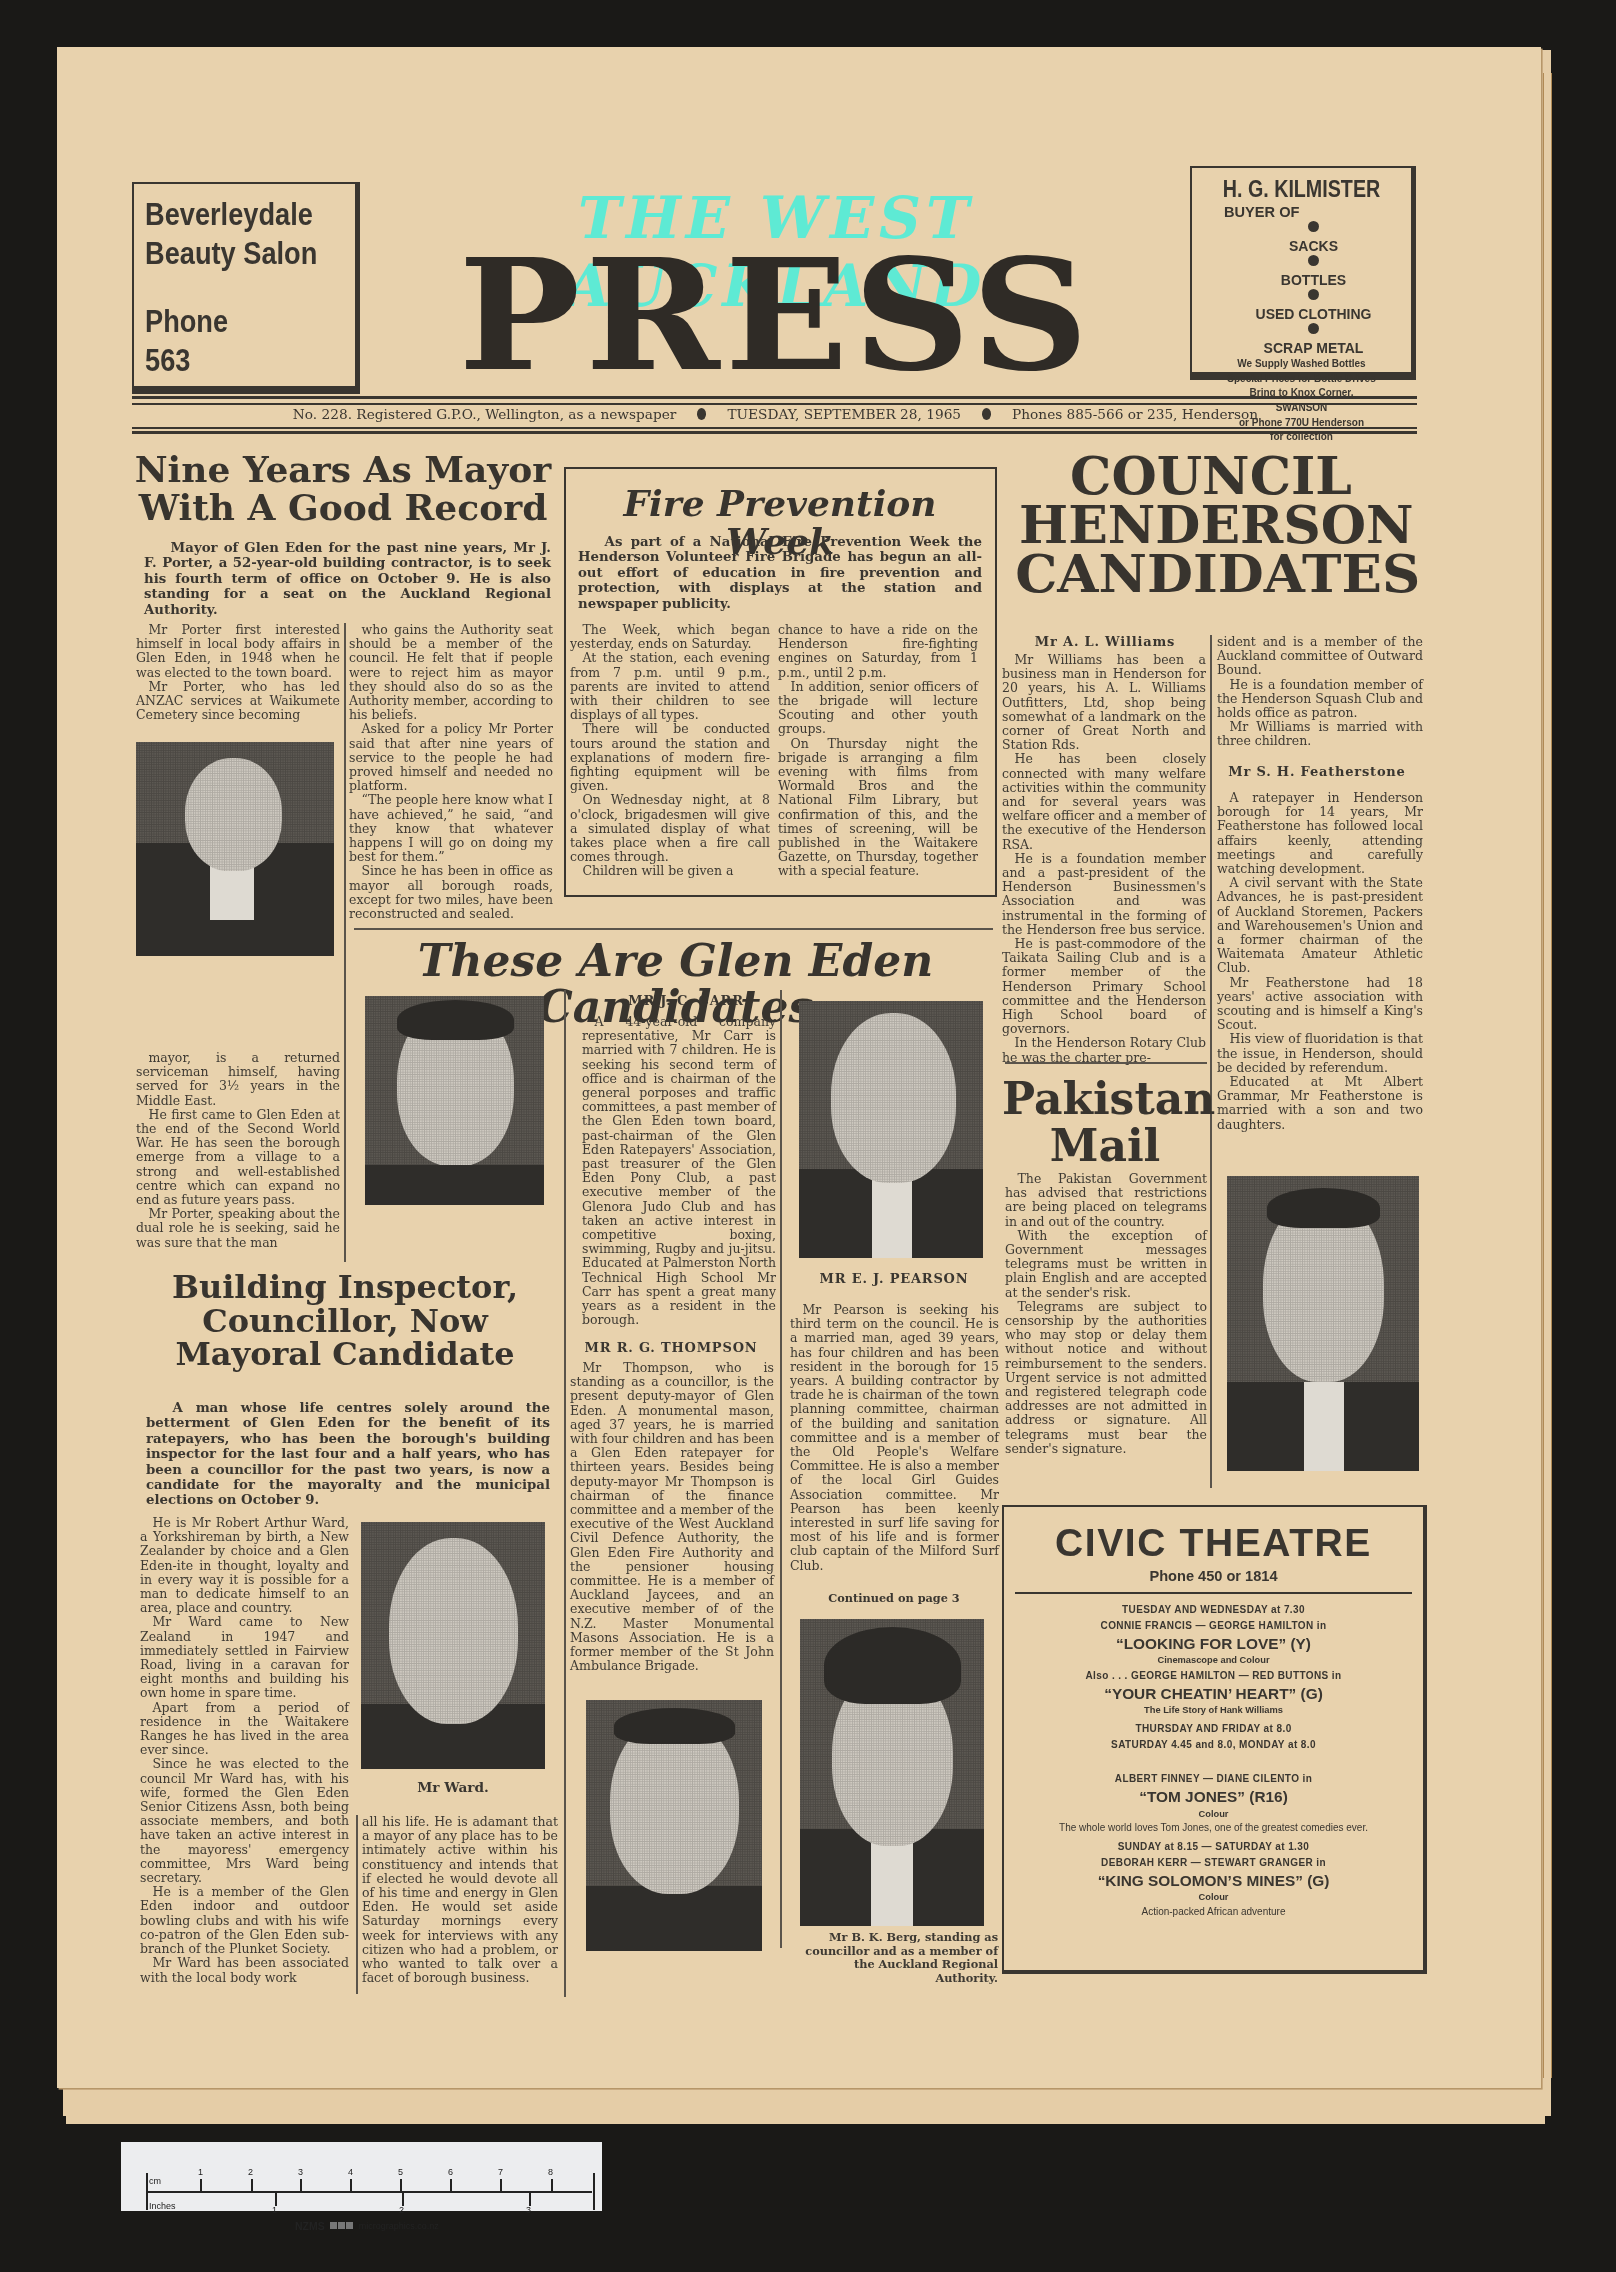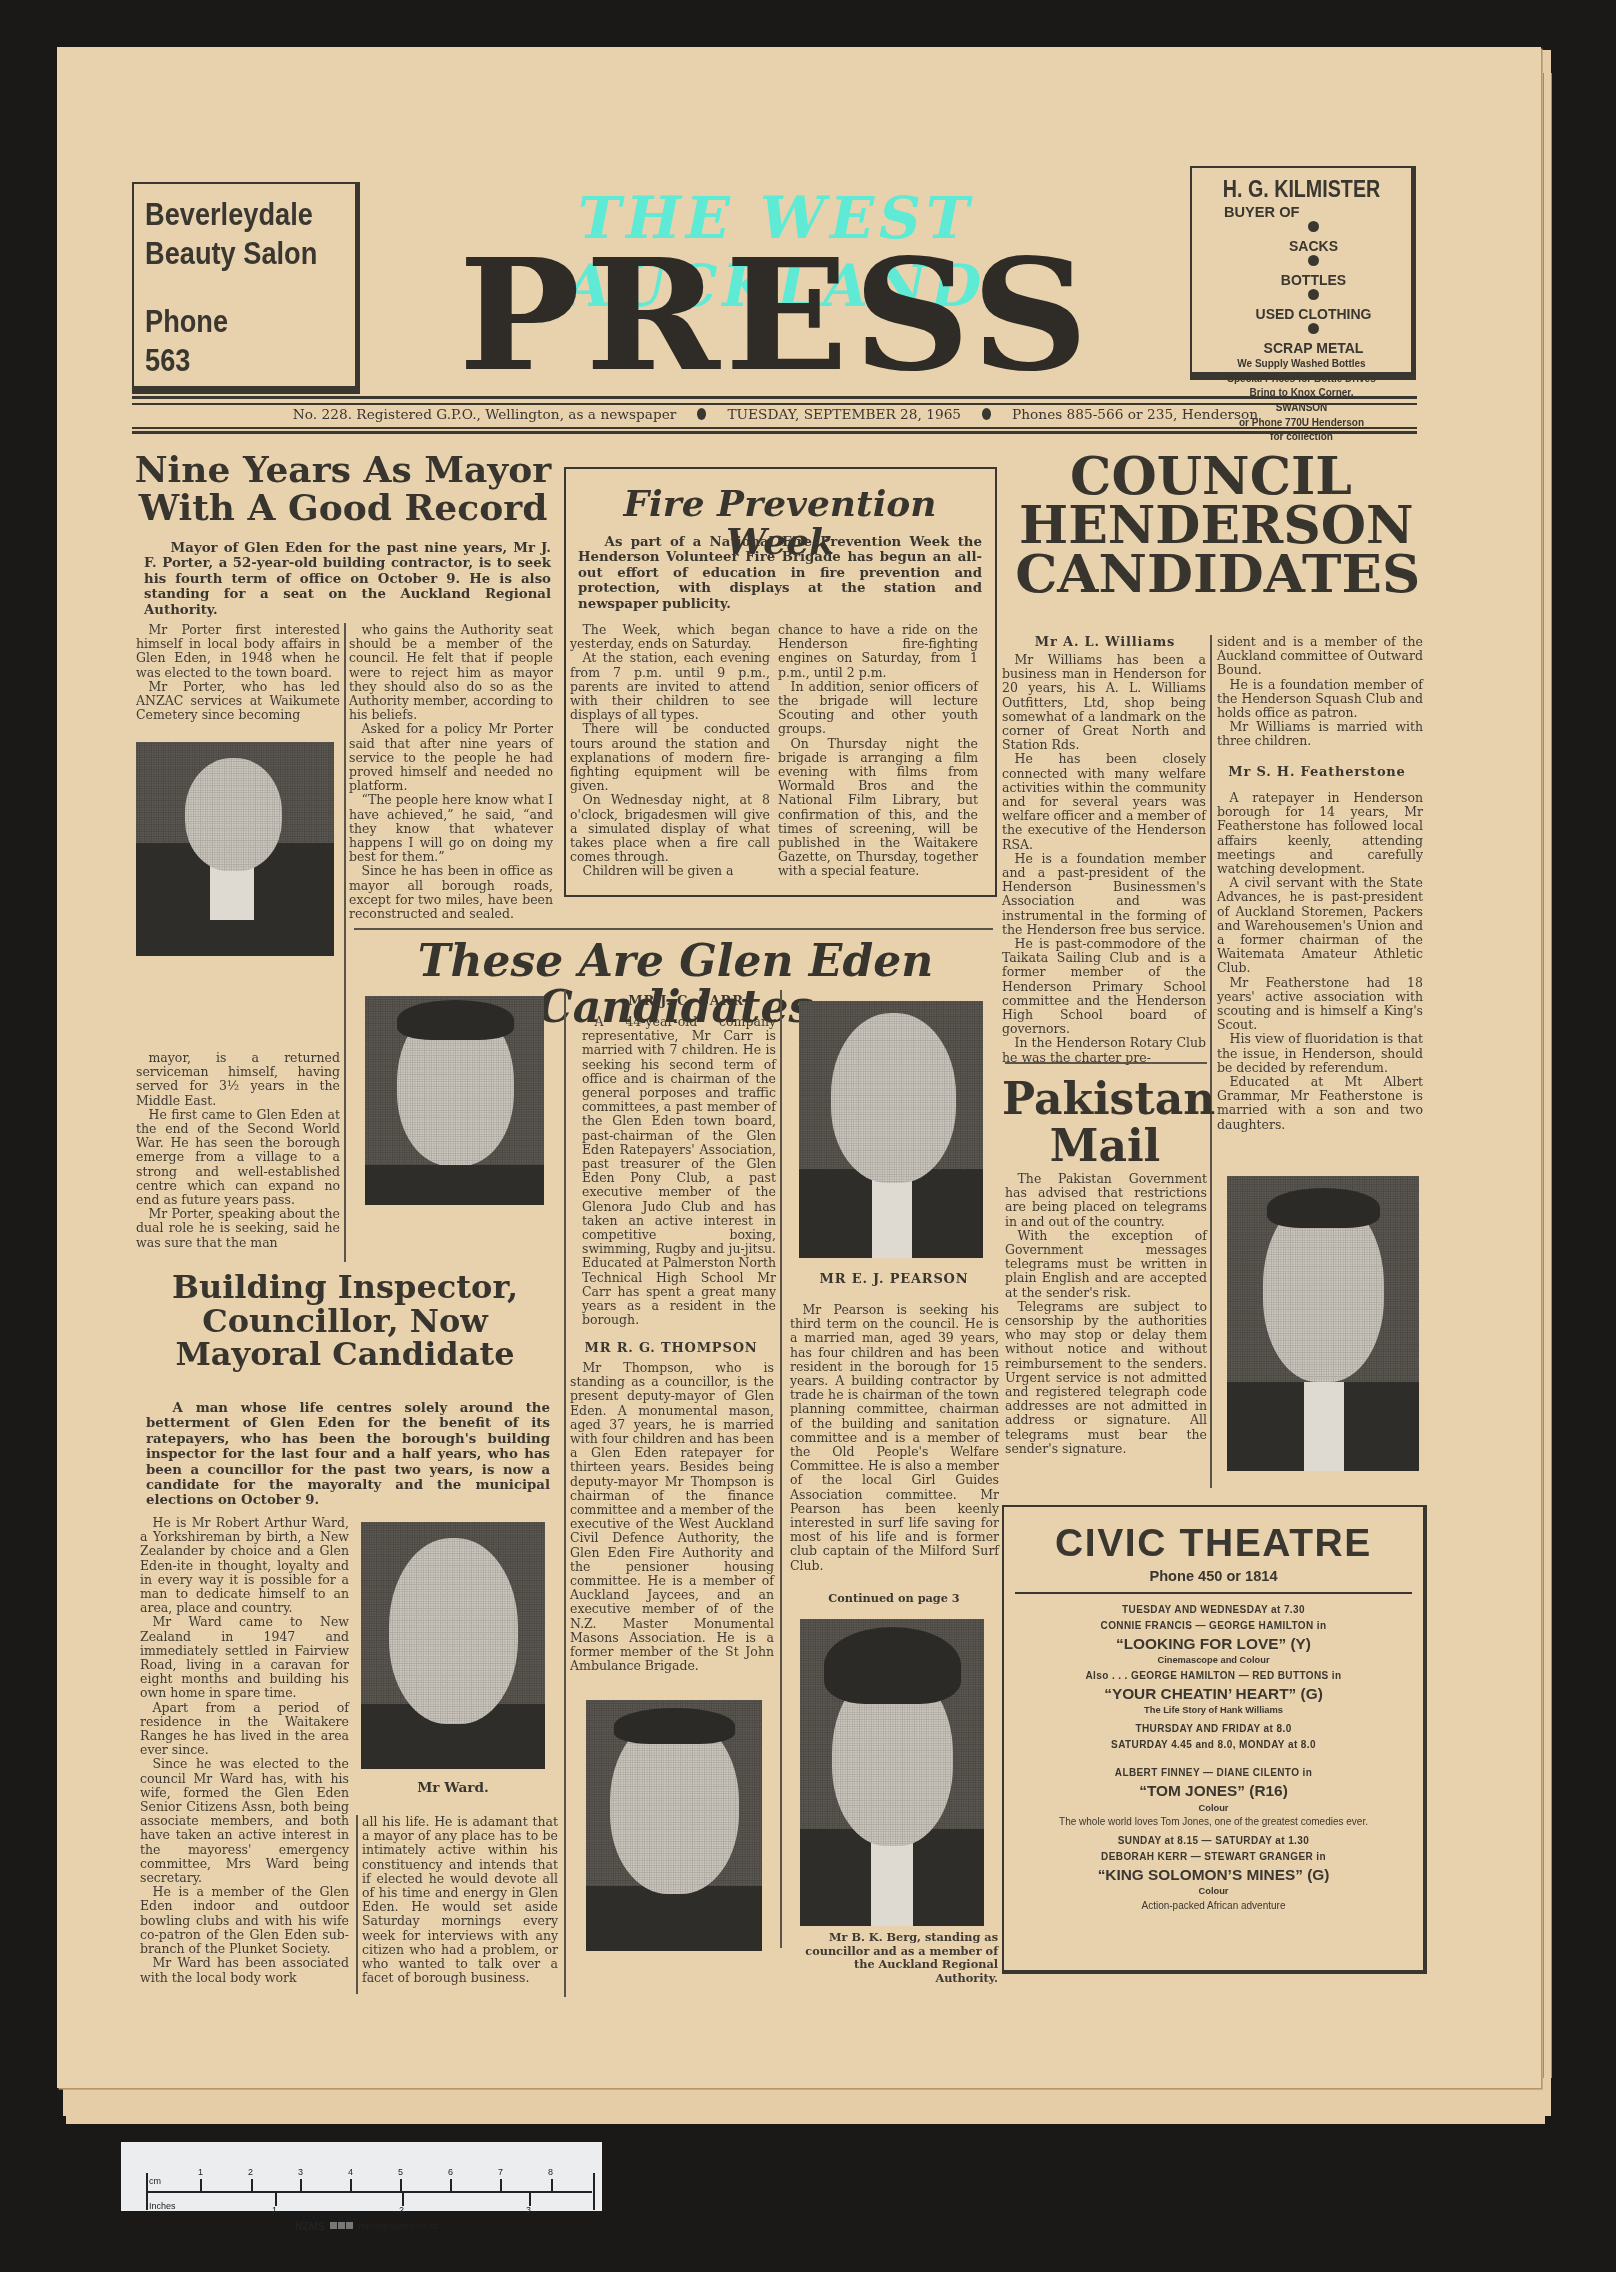--- a/index.html
+++ b/index.html
@@ -297,21 +297,21 @@
   <div class="sep"></div>
   <div class="sched">TUESDAY AND WEDNESDAY at 7.30</div>
   <div class="sched">CONNIE FRANCIS — GEORGE HAMILTON in</div>
   <div class="film">“LOOKING FOR LOVE” (Y)</div>
   <div class="note">Cinemascope and Colour</div>
   <div class="sched">Also . . . GEORGE HAMILTON — RED BUTTONS in</div>
   <div class="film">“YOUR CHEATIN’ HEART” (G)</div>
   <div class="note">The Life Story of Hank Williams</div>
   <div class="sched" style="margin-top:3.2px">THURSDAY AND FRIDAY at 8.0</div>
   <div class="sched">SATURDAY 4.45 and 8.0, MONDAY at 8.0</div>
-  <div class="sched" style="margin-top:12px">ALBERT FINNEY — DIANE CILENTO in</div>
+  <div class="sched" style="margin-top:18px">ALBERT FINNEY — DIANE CILENTO in</div>
   <div class="film">“TOM JONES” (R16)</div>
   <div class="note">Colour</div>
   <div class="tag" style="padding:0 0">The whole world loves Tom Jones, one of the greatest comedies ever.</div>
   <div class="sched" style="margin-top:3.2px">SUNDAY at 8.15 — SATURDAY at 1.30</div>
   <div class="sched">DEBORAH KERR — STEWART GRANGER in</div>
   <div class="film">“KING SOLOMON’S MINES” (G)</div>
   <div class="note">Colour</div>
   <div class="tag">Action-packed African adventure</div>
 </div>
 

